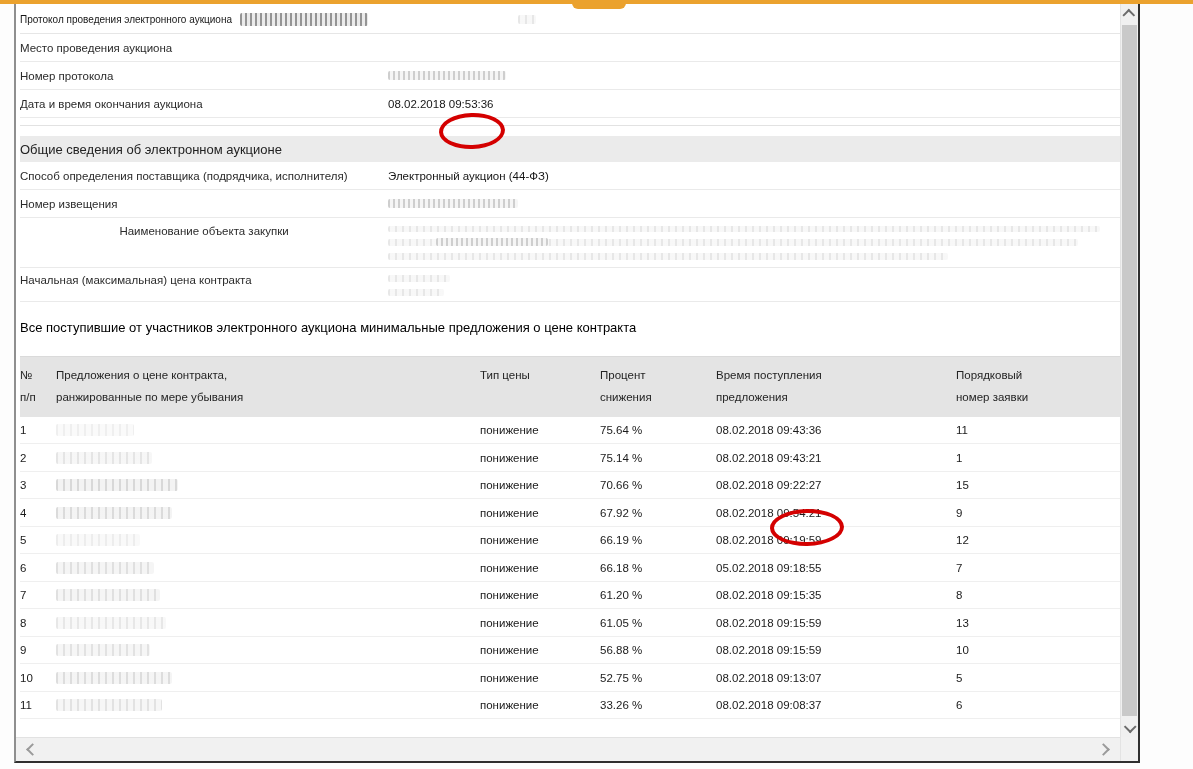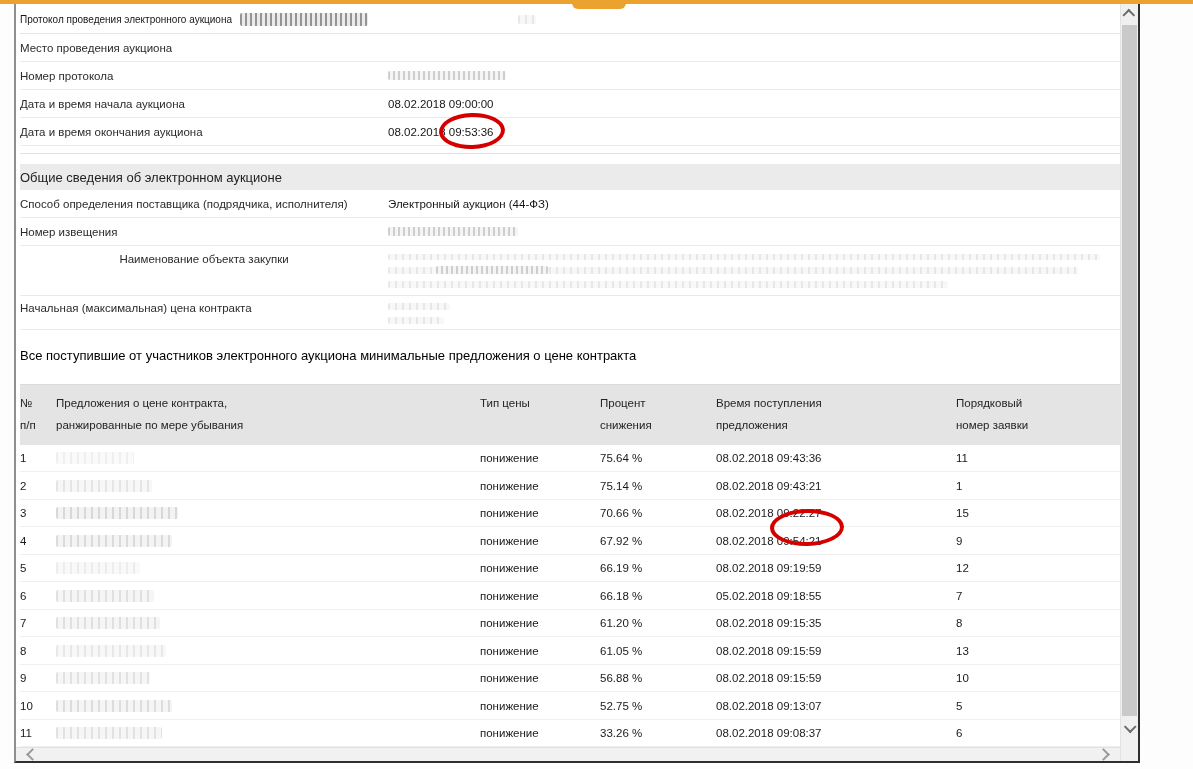--- a/index.html
+++ b/index.html
@@ -112,24 +112,20 @@
         <div class="frow">
           <div class="lbl">Место проведения аукциона</div>
         </div>
         <div class="frow">
           <div class="lbl">Номер протокола</div>
           <div class="val">
               <div class="val-smudge smudge dark faint"></div>
             </div>
         </div>
         <div class="frow">
-          <div class="lbl">Дата и время начала аукциона</div>
-          <div class="val">08.02.2018 09:00:00</div>
-        </div>
-        <div class="frow">
           <div class="lbl">Дата и время окончания аукциона</div>
           <div class="val">08.02.2018 09:53:36</div>
         </div>
       </div>
       <div class="sep-gap"></div>
 
       <div class="band">
         <span>Общие сведения об электронном аукционе</span>
       </div>
       <div class="ftable" style="border-top:none;">

